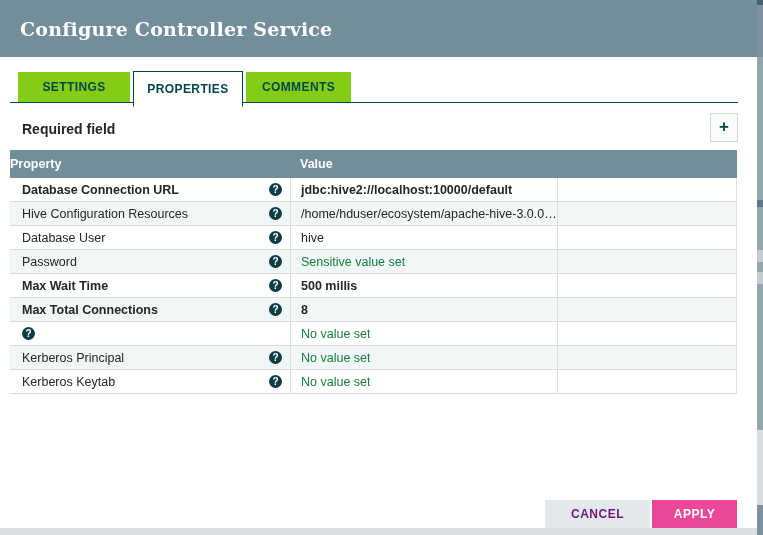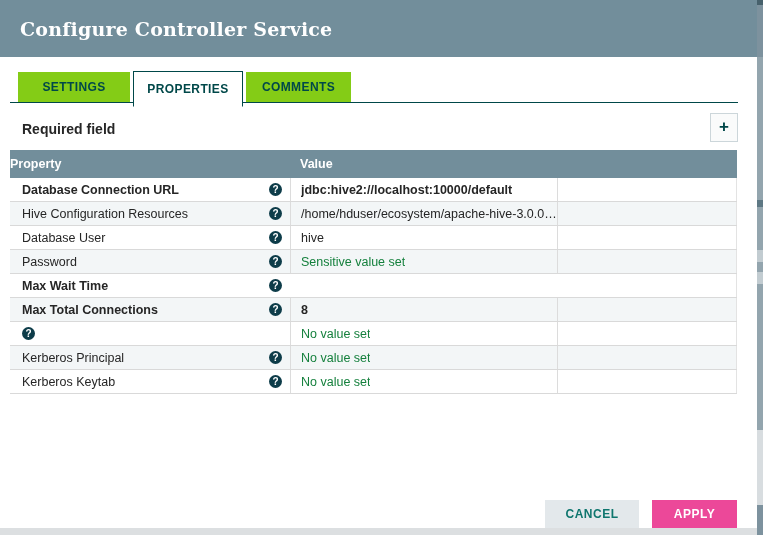--- a/index.html
+++ b/index.html
@@ -39,21 +39,21 @@
   .prow .c2 { width:268px; padding-left:10px; height:100%; display:flex; align-items:center;
               border-left:1px solid #dcdcdc; border-right:1px solid #dcdcdc; cursor:pointer;
               white-space:nowrap; overflow:hidden; }
   .prow .c2 .vtxt { white-space:nowrap; overflow:hidden; text-overflow:ellipsis; }
   .prow .c3 { flex:1; height:100%; border-right:1px solid #e3e3e3; }
   .bold { font-weight:bold; }
   .muted { color:#15803d; }
 
   .btn { position:absolute; top:500px; height:28px; font-size:12px; font-weight:bold; letter-spacing:.5px;
          display:flex; align-items:center; justify-content:center; cursor:pointer; }
-  .btn-cancel { left:545px; width:94px; background:#e3e8eb; color:#0f766e; }
+  .btn-cancel { left:545px; width:105px; background:#e3e8eb; color:#701a75; }
   .btn-apply  { left:652px; width:85px;  background:#ec4899; color:#ffffff; }
 
   .bottom-strip { position:absolute; left:0; top:528px; width:763px; height:7px; background:#dcdfe1; }
   .right-strip  { position:absolute; left:757px; top:0; width:6px; height:535px; background:#93a5ae; }
   .right-strip .seg { position:absolute; left:0; width:6px; }
   .rs1 { top:0;   height:5px;   background:#47616c; }
   .rs2 { top:5px; height:52px;  background:#7d929e; }
   .rs3 { top:200px; height:7px; background:#5e7884; }
   .rs4 { top:250px; height:12px; background:#c2ccd1; }
   .rs5 { top:272px; height:12px; background:#c2ccd1; }
@@ -126,20 +126,23 @@
           <div class="c2">
             <span class="vtxt muted">Sensitive value set</span>
           </div>
           <div class="c3"></div>
         </div>
         <div class="prow">
           <div class="c1">
             <span class="lbl bold">Max Wait Time</span>
             <span class="help">?</span>
           </div>
+          <div class="c2">
+            <span class="vtxt bold">500 millis</span>
+          </div>
           <div class="c3"></div>
         </div>
         <div class="prow alt">
           <div class="c1">
             <span class="lbl bold">Max Total Connections</span>
             <span class="help">?</span>
           </div>
           <div class="c2">
             <span class="vtxt bold">8</span>
           </div>

